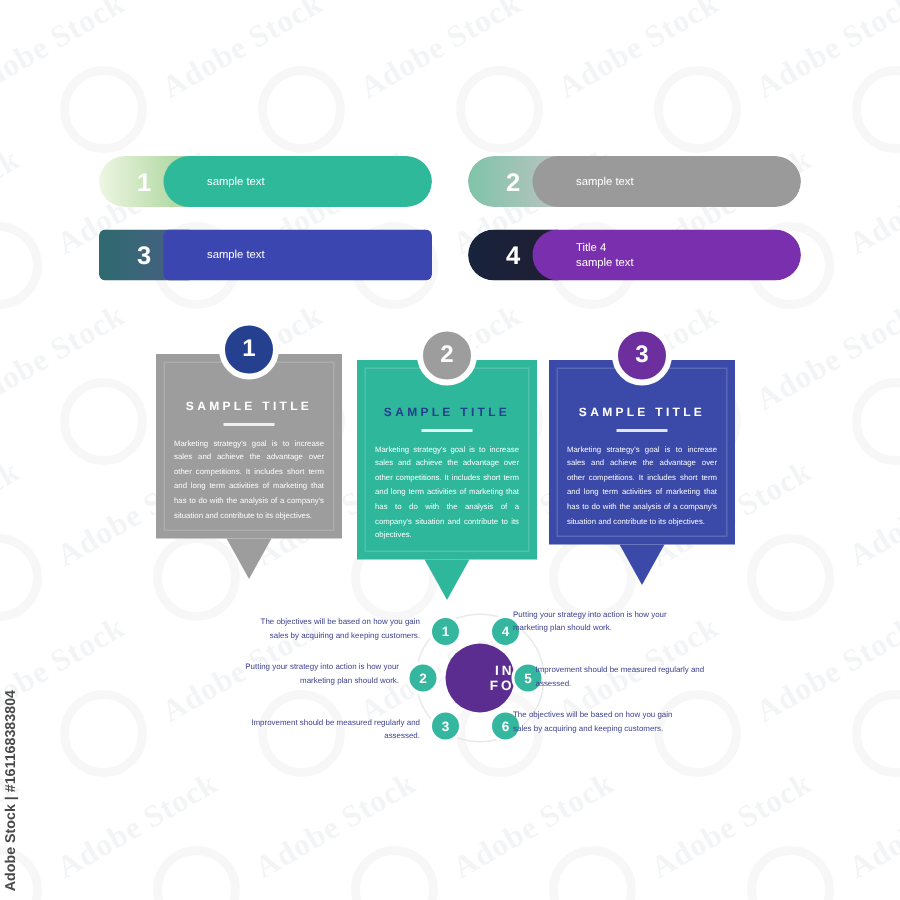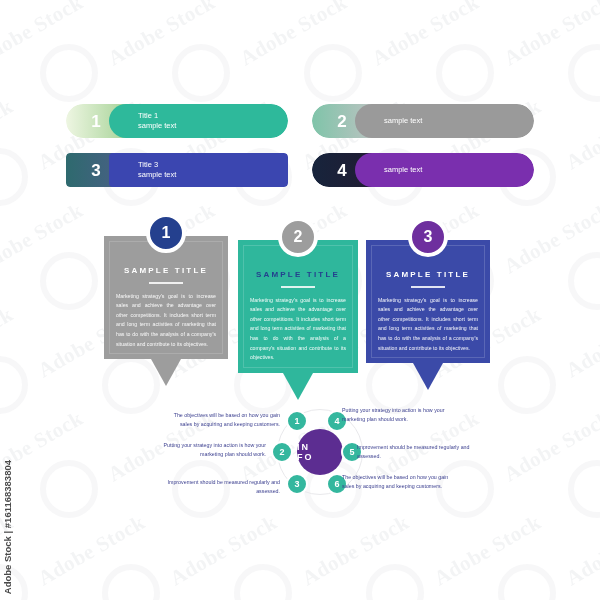--- a/index.html
+++ b/index.html
@@ -203,21 +203,21 @@
     position: absolute;
     border-radius: 50%;
     border: 1.5px solid #e9e9ec;
     box-sizing: border-box;
   }
   .hub {
     position: absolute;
     border-radius: 50%;
     display: flex;
     flex-direction: column;
-    align-items: flex-start;
+    align-items: flex-end;
     justify-content: center;
   }
   .hub span {
     color: #ffffff;
     font-size: 9px;
     font-weight: bold;
     letter-spacing: 2px;
     line-height: 1.15;
   }
   .node {
@@ -318,49 +318,48 @@
 
 <div id="canvas">
 
   <div id="bars">
 
     <div class="bar" style="left:66px; top:104px; width:222px;">
       <div class="bar-cap" style="background:linear-gradient(90deg,#eef6e2,#a9d49a);">
         <span class="bar-num">1</span>
       </div>
       <div class="bar-body" style="background:#2eb99b;">
-        <span class="bar-title">Title 1</span>
         <span class="bar-sub">sample text</span>
       </div>
     </div>
 
     <div class="bar" style="left:312px; top:104px; width:222px;">
       <div class="bar-cap" style="background:linear-gradient(90deg,#7fc4a9,#b9c3c0);">
         <span class="bar-num">2</span>
       </div>
       <div class="bar-body" style="background:#9a9a9a;">
         <span class="bar-sub">sample text</span>
       </div>
     </div>
 
     <div class="bar" style="left:66px; top:153px; width:222px; border-radius:4px;">
       <div class="bar-cap" style="background:linear-gradient(90deg,#2e6a6e,#4a5f86); border-radius:4px 0 0 4px;">
         <span class="bar-num">3</span>
       </div>
       <div class="bar-body" style="background:#3b46b0; border-radius:4px;">
-        <span class="bar-title">Title 3</span>
         <span class="bar-sub">sample text</span>
       </div>
     </div>
 
     <div class="bar" style="left:312px; top:153px; width:222px;">
       <div class="bar-cap" style="background:linear-gradient(90deg,#17243c,#201d33);">
         <span class="bar-num">4</span>
       </div>
       <div class="bar-body" style="background:#7a2fae;">
+        <span class="bar-title">Title 4</span>
         <span class="bar-sub">sample text</span>
       </div>
     </div>
 
   </div>
 
   <div id="cards">
 
     <div class="card" style="left:104px; top:236px; width:124px;">
       <div class="card-box" style="background:#9d9d9d; min-height:112px;">

